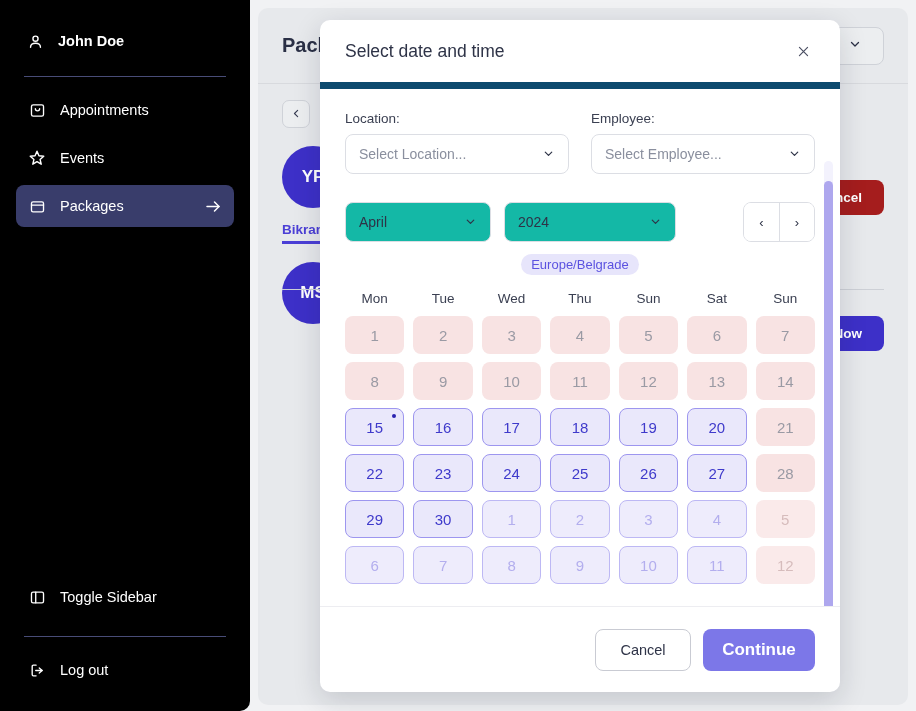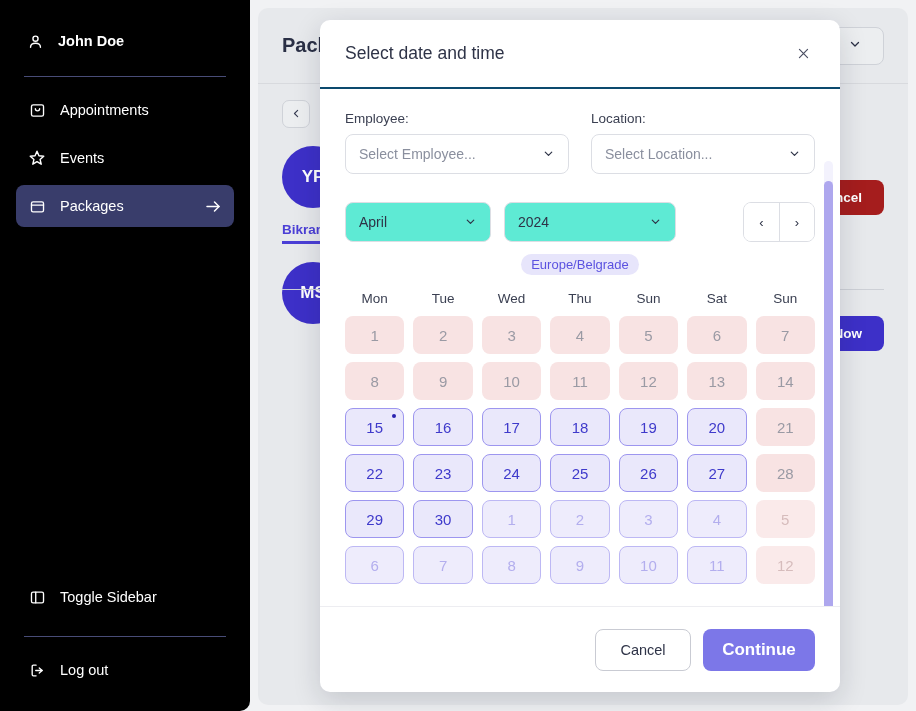--- a/index.html
+++ b/index.html
@@ -184,21 +184,21 @@
     display: flex;
     flex-direction: column;
   }
   .modal-head {
     height: 69px;
     flex: none;
     display: flex;
     align-items: center;
     justify-content: space-between;
     padding: 8px 25px;
-    border-bottom: 2px solid #0c4a6e;
+    border-bottom: 7px solid #0c4a6e;
   }
   .modal-title {
     font-size: 17.5px;
     color: #2e3347;
   }
   .modal-close {
     width: 24px; height: 24px;
     display: flex; align-items: center; justify-content: center;
     color: #4b4f63;
     background: none; border: none; cursor: pointer;
@@ -274,21 +274,21 @@
     align-items: center;
     gap: 13px;
     margin-top: 28px;
   }
   .sel-month { width: 146px; }
   .sel-year  { width: 172px; }
   .sel-ctl {
     height: 40px;
     border: 1px solid #dcdee4;
     border-radius: 8px;
-    background: #5eead4;
+    background: #14b8a6;
     display: flex;
     align-items: center;
     justify-content: space-between;
     padding: 0 13px;
     font-size: 14px;
     color: #2e3347;
     cursor: pointer;
   }
   .arrows {
     display: flex;
@@ -514,34 +514,34 @@
         <svg width="15" height="15" viewBox="0 0 24 24" fill="none" stroke="#4b4f63" stroke-width="1.9" stroke-linecap="round">
             <path d="M5.5 5.5l13 13M18.5 5.5l-13 13"></path>
           </svg>
       </button>
     </div>
 
     <div class="modal-body">
 
       <div class="field-row">
         <div class="field">
-          <span class="field-label">Employee:</span>
+          <span class="field-label">Location:</span>
           <div class="select-box">
-            <span>Select Employee...</span>
+            <span>Select Location...</span>
             <span class="chev">
               <svg width="13" height="13" viewBox="0 0 24 24" fill="none" stroke="#2e3347" stroke-width="2.2" stroke-linecap="round" stroke-linejoin="round">
                   <path d="M6 9.5l6 6 6-6"></path>
                 </svg>
             </span>
           </div>
         </div>
         <div class="field">
-          <span class="field-label">Location:</span>
+          <span class="field-label">Employee:</span>
           <div class="select-box">
-            <span>Select Location...</span>
+            <span>Select Employee...</span>
             <span class="chev">
               <svg width="13" height="13" viewBox="0 0 24 24" fill="none" stroke="#2e3347" stroke-width="2.2" stroke-linecap="round" stroke-linejoin="round">
                   <path d="M6 9.5l6 6 6-6"></path>
                 </svg>
             </span>
           </div>
         </div>
       </div>
 
       <div class="mynav">

